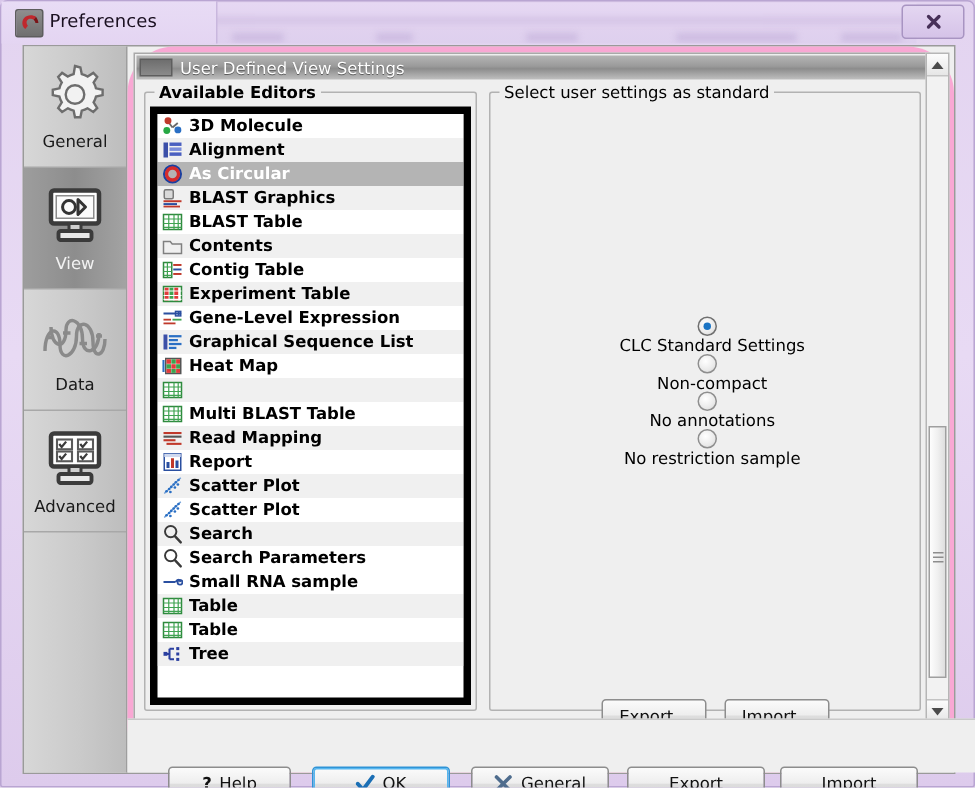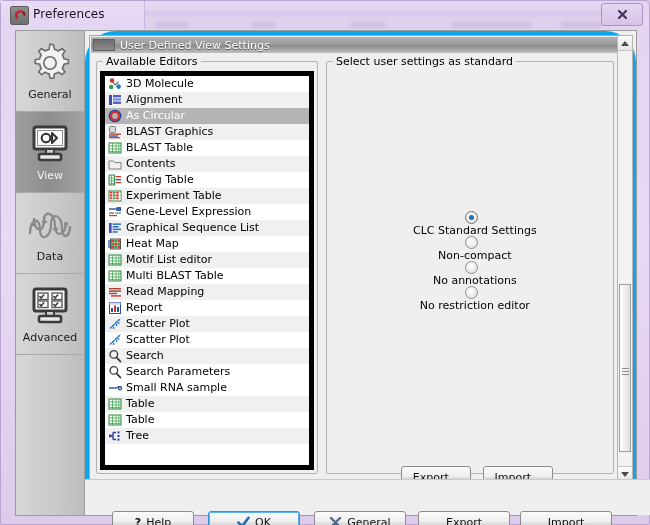--- a/index.html
+++ b/index.html
@@ -72,21 +72,21 @@
   .tab.selected{
     background:linear-gradient(90deg,#9d9d9d 0%,#8d8d8d 50%,#a3a3a3 100%);
   }
   .tab-label{font-size:11px;color:#1a1a1a;margin-top:3px;}
   .tab.selected .tab-label{color:#f2f2f2;}
   .tab-icon{height:44px;display:flex;align-items:center;justify-content:center;}
 
   
   .content{
     position:absolute;left:69px;top:0;right:0;bottom:0;
-    background:#0ea5e9;
+    background:#f9a8d4;
     border-radius:31px;
   }
   .scrollpane{
     position:absolute;left:4px;top:4px;width:531px;height:446px;
     background:#efefef;border:1px solid #a9a9a9;box-sizing:border-box;
   }
   .sect-header{
     position:absolute;left:1px;top:1px;width:528px;height:16px;
     background:linear-gradient(180deg,#b5b5b5 0%,#9a9a9a 45%,#8c8c8c 55%,#bfbfbf 100%);
     display:flex;align-items:center;
@@ -280,21 +280,21 @@
 
       <div class="content">
 
         <div class="scrollpane">
 
           <div class="sect-header">
             <span class="swatch"></span>
             <span class="hlabel">User Defined View Settings</span>
           </div>
 
-          <div class="group" style="left:6px;top:25px;width:222px;height:413px;">
+          <div class="group" style="left:6px;top:25px;width:222px;height:413px;font-weight:bold;">
             <div class="group-title">Available Editors</div>
             <div class="list-wrap" id="editor-list">
                 <div class="lrow">
                   <span class="licon">
                     <svg width="14" height="14" viewBox="0 0 14 14">
                       <line x1="4" y1="4" x2="7" y2="8" stroke="#6a6a6a" stroke-width="1.2"></line>
                       <line x1="10.5" y1="5" x2="7" y2="8" stroke="#6a6a6a" stroke-width="1.2"></line>
                       <circle cx="4" cy="3.5" r="2.3" fill="#c0392b"></circle>
                       <circle cx="3.2" cy="10" r="2.3" fill="#27a844"></circle>
                       <circle cx="10.6" cy="9.6" r="2.3" fill="#2a6fc4"></circle>
@@ -418,21 +418,20 @@
                   </span>
                   <span class="ltext">Heat Map</span>
                 </div>
                 <div class="lrow alt">
                   <span class="licon">
                     <svg width="14" height="14" viewBox="0 0 14 14">
                       <rect x="1" y="2" width="12" height="10" fill="#ffffff" stroke="#2f8a3e" stroke-width="1"></rect>
                       <path d="M1 5h12M1 8h12M1 10.6h12M4.5 2v10M8 2v10M10.8 2v10" stroke="#3fa351" stroke-width=".8"></path>
                     </svg>
                   </span>
-                  <span class="ltext">Motif List editor</span>
                 </div>
                 <div class="lrow">
                   <span class="licon">
                     <svg width="14" height="14" viewBox="0 0 14 14">
                       <rect x="1" y="2" width="12" height="10" fill="#ffffff" stroke="#2f8a3e" stroke-width="1"></rect>
                       <path d="M1 5h12M1 8h12M1 10.6h12M4.5 2v10M8 2v10M10.8 2v10" stroke="#3fa351" stroke-width=".8"></path>
                     </svg>
                   </span>
                   <span class="ltext">Multi BLAST Table</span>
                 </div>
@@ -571,21 +570,21 @@
                 <div class="radio-row">
                   <span class="radio"></span>
                   <span class="radio-label">Non-compact</span>
                 </div>
                 <div class="radio-row">
                   <span class="radio"></span>
                   <span class="radio-label">No annotations</span>
                 </div>
                 <div class="radio-row">
                   <span class="radio"></span>
-                  <span class="radio-label">No restriction editor</span>
+                  <span class="radio-label">No restriction sample</span>
                 </div>
               </div>
 
             <div class="btn panel-btn" style="left:74px;top:380px;">
               <span>Export...</span>
             </div>
             <div class="btn panel-btn" style="left:156px;top:380px;">
               <span>Import...</span>
             </div>
           </div>

